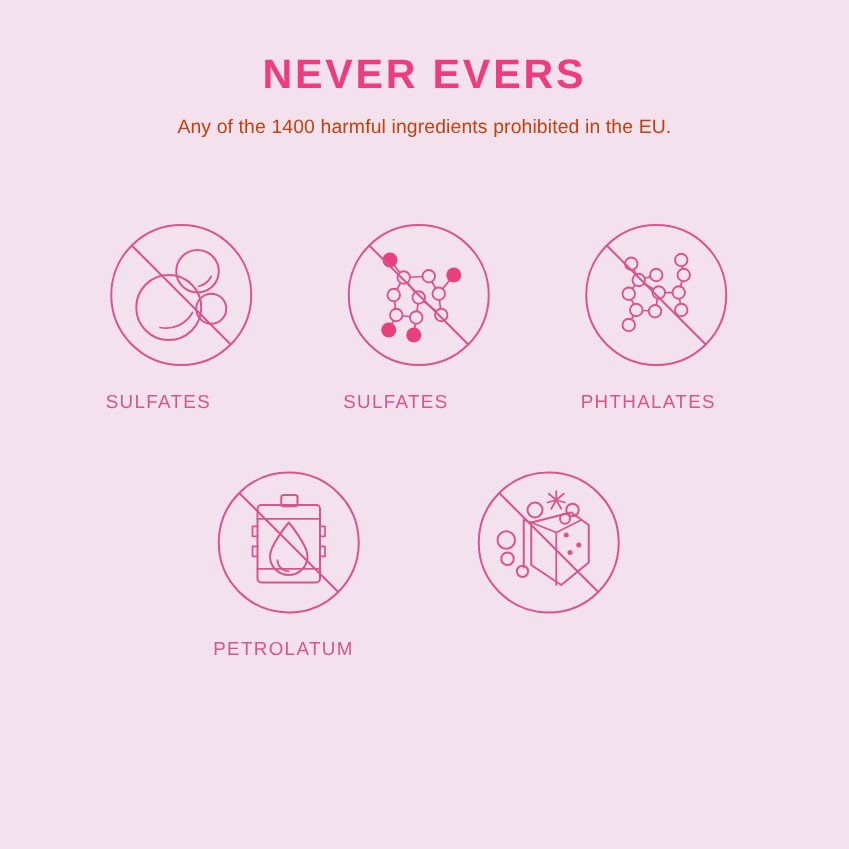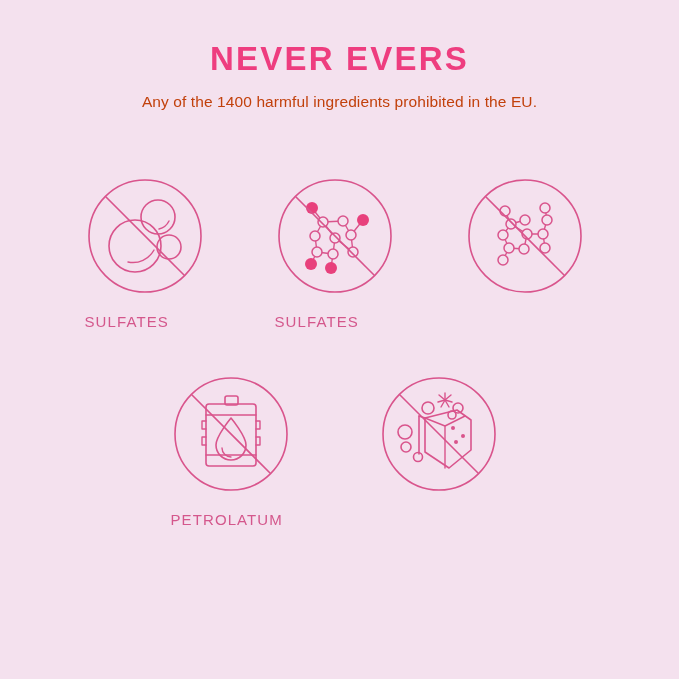--- a/index.html
+++ b/index.html
@@ -200,20 +200,21 @@
             <circle class="hollow-node" cx="44" cy="72" r="5"></circle>
             <circle class="hollow-node" cx="59" cy="73" r="5"></circle>
             <circle class="hollow-node" cx="78" cy="58" r="5"></circle>
             <circle class="hollow-node" cx="82" cy="44" r="5"></circle>
             <circle class="hollow-node" cx="80" cy="32" r="5"></circle>
             <circle class="hollow-node" cx="80" cy="72" r="5"></circle>
             <circle class="hollow-node" cx="38" cy="84" r="5"></circle>
             <line class="stroke" x1="21" y1="21" x2="99" y2="99"></line>
           </svg>
         </div>
+        <div class="label">PHTHALATES</div>
       </div>
 
     </div>
 
     <div class="row row-2">
 
       <div class="cell">
         <div class="icon-wrap">
           <svg viewBox="0 0 120 120" xmlns="http://www.w3.org/2000/svg">
             <circle class="stroke" cx="60" cy="60" r="56"></circle>

